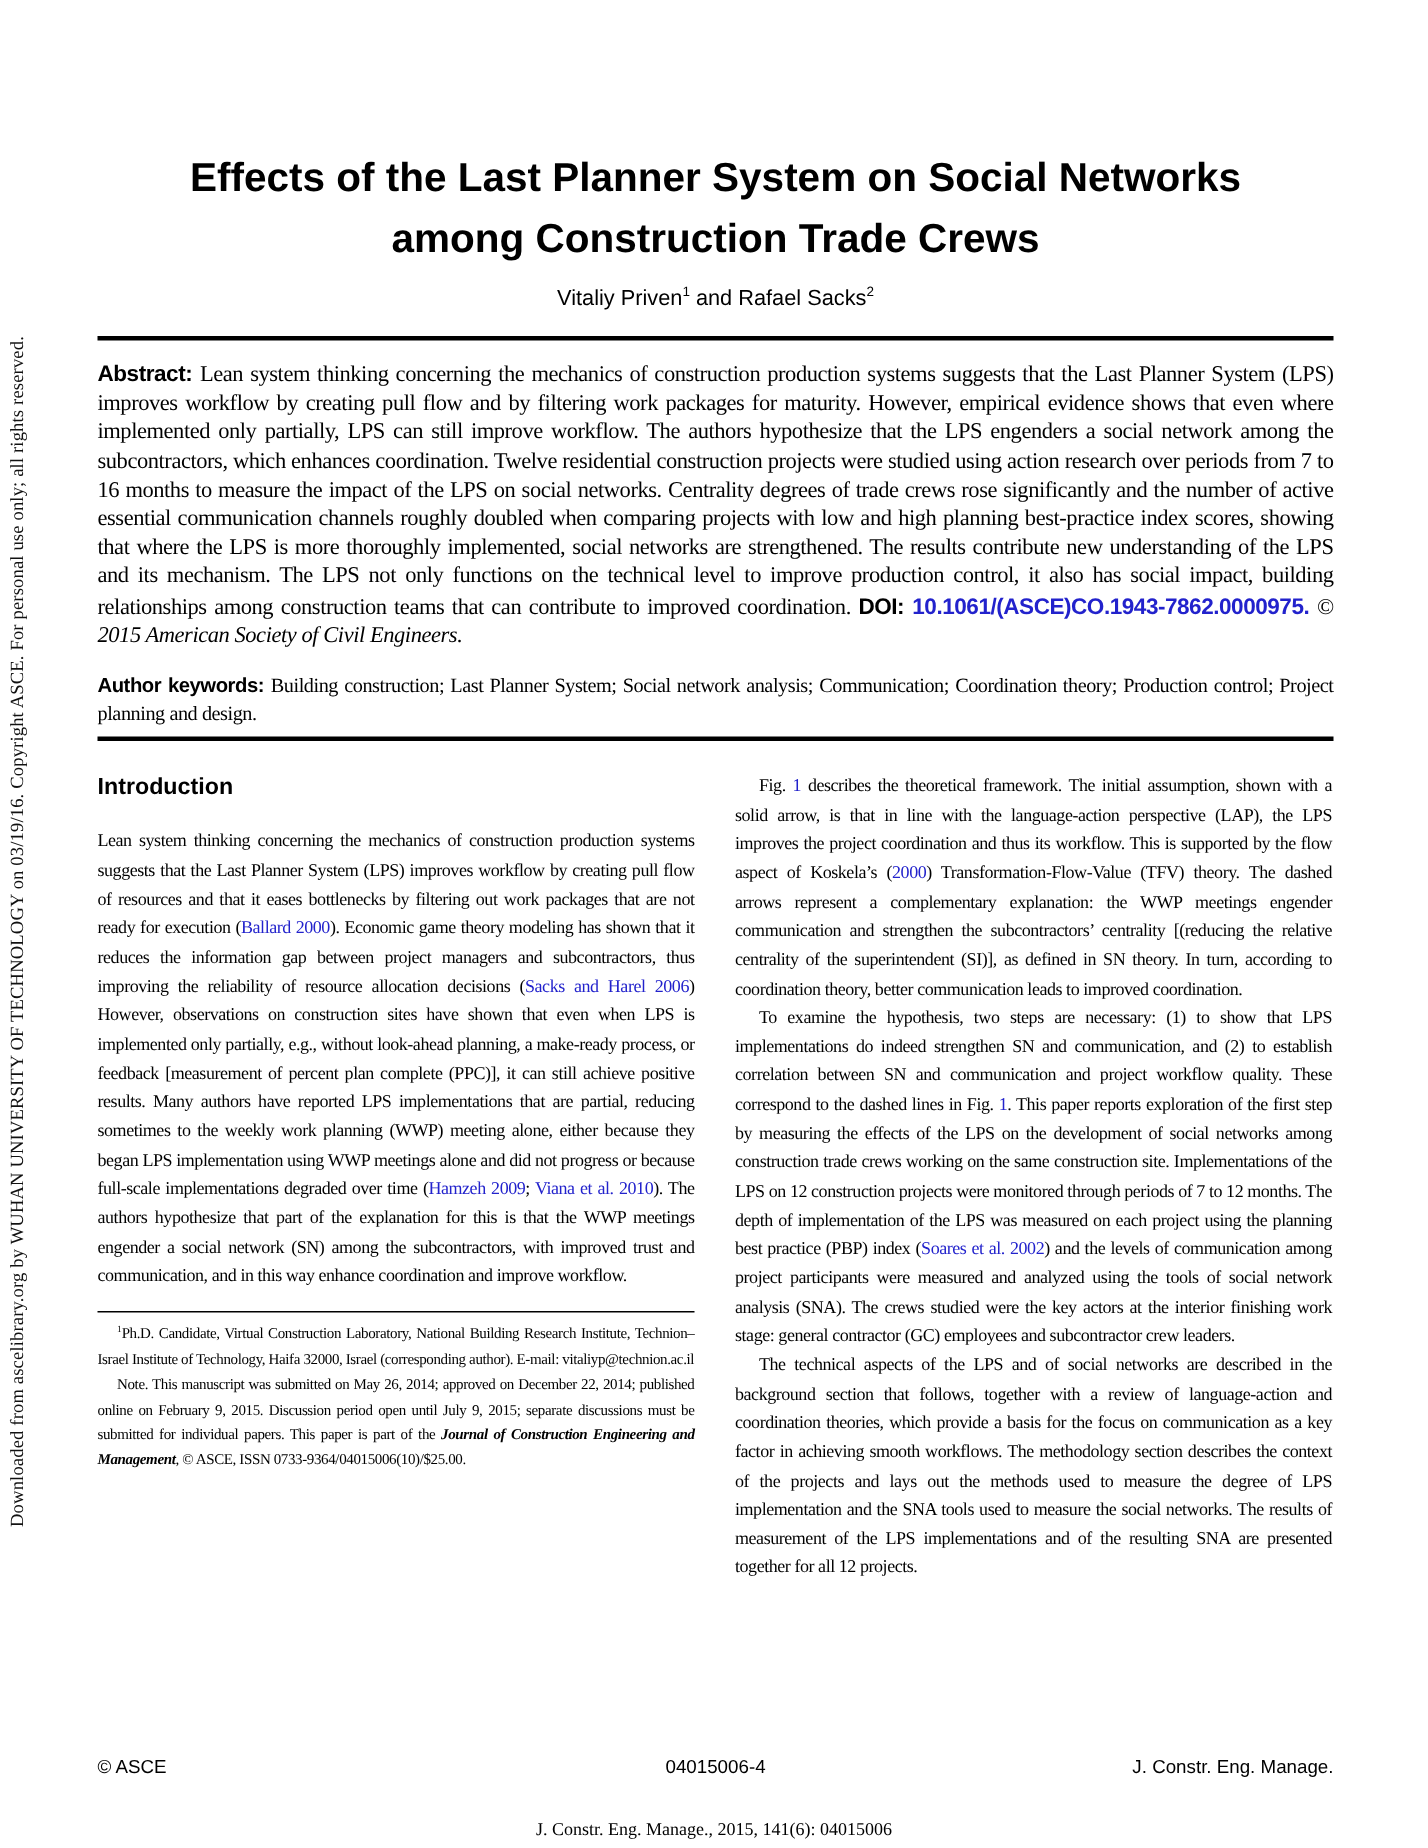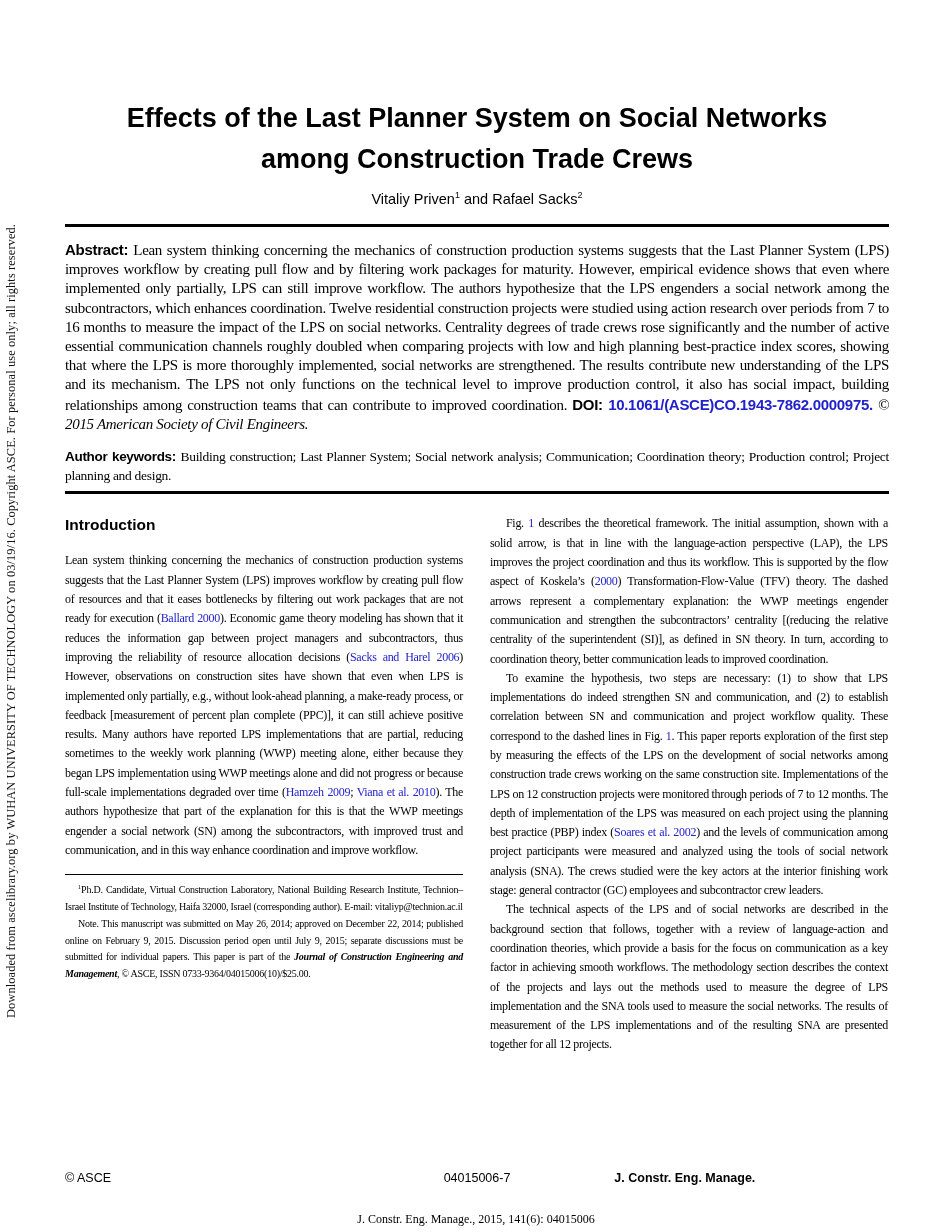--- a/index.html
+++ b/index.html
@@ -27,21 +27,21 @@
   .indent{text-indent:16px;}
 
   .footnotes{margin-top:14px;}
   .fnrule{border-top:1px solid #000;margin-bottom:7px;width:100%;}
   .fnp{margin:0;font-size:10px;line-height:16.8px;text-align:justify;letter-spacing:-0.25px;text-indent:13px;}
 
   .footer{position:absolute;left:65px;top:1171px;width:824px;display:flex;
           font-family:"Liberation Sans",sans-serif;font-size:12.5px;}
   .f-left{flex:1;text-align:left;}
   .f-center{flex:1;text-align:center;}
-  .f-right{flex:1;font-weight:bold;}
+  .f-right{flex:1;text-align:right;}
 
   .citation{position:absolute;left:0;top:1212px;width:952px;text-align:center;
             font-size:12px;font-family:Liberation Serif, serif;}
 
   .watermark{position:absolute;left:4px;top:224px;writing-mode:vertical-rl;transform:rotate(180deg);
              white-space:nowrap;font-size:12.4px;font-family:"Liberation Serif",serif;color:#111;letter-spacing:0.1px;}
 
   .b{font-weight:bold;}
   .i{font-style:italic;}
   .bi{font-weight:bold;font-style:italic;}
@@ -90,19 +90,19 @@
         <p class="body indent"><span>Fig. </span><span class="link">1</span><span> describes the theoretical framework. The initial assumption, shown with a solid arrow, is that in line with the language-action perspective (LAP), the LPS improves the project coordination and thus its workflow. This is supported by the flow aspect of Koskela’s (</span><span class="link">2000</span><span>) Transformation-Flow-Value (TFV) theory. The dashed arrows represent a complementary explanation: the WWP meetings engender communication and strengthen the subcontractors’ centrality [(reducing the relative centrality of the superintendent (SI)], as defined in SN theory. In turn, according to coordination theory, better communication leads to improved coordination.</span></p>
         <p class="body indent"><span>To examine the hypothesis, two steps are necessary: (1) to show that LPS implementations do indeed strengthen SN and communication, and (2) to establish correlation between SN and communication and project workflow quality. These correspond to the dashed lines in Fig. </span><span class="link">1</span><span>. This paper reports exploration of the first step by measuring the effects of the LPS on the development of social networks among construction trade crews working on the same construction site. Implementations of the LPS on 12 construction projects were monitored through periods of 7 to 12 months. The depth of implementation of the LPS was measured on each project using the planning best practice (PBP) index (</span><span class="link">Soares et al. 2002</span><span>) and the levels of communication among project participants were measured and analyzed using the tools of social network analysis (SNA). The crews studied were the key actors at the interior finishing work stage: general contractor (GC) employees and subcontractor crew leaders.</span></p>
         <p class="body indent"><span>The technical aspects of the LPS and of social networks are described in the background section that follows, together with a review of language-action and coordination theories, which provide a basis for the focus on communication as a key factor in achieving smooth workflows. The methodology section describes the context of the projects and lays out the methods used to measure the degree of LPS implementation and the SNA tools used to measure the social networks. The results of measurement of the LPS implementations and of the resulting SNA are presented together for all 12 projects.</span></p>
       </div>
 
     </div>
   </div>
 
   <div class="footer">
     <div class="f-left">© ASCE</div>
-    <div class="f-center">04015006-7</div>
+    <div class="f-center">04015006-4</div>
     <div class="f-right">J. Constr. Eng. Manage.</div>
   </div>
 
   <div class="citation">J. Constr. Eng. Manage., 2015, 141(6): 04015006</div>
 
 </div>
 
 </body></html>

